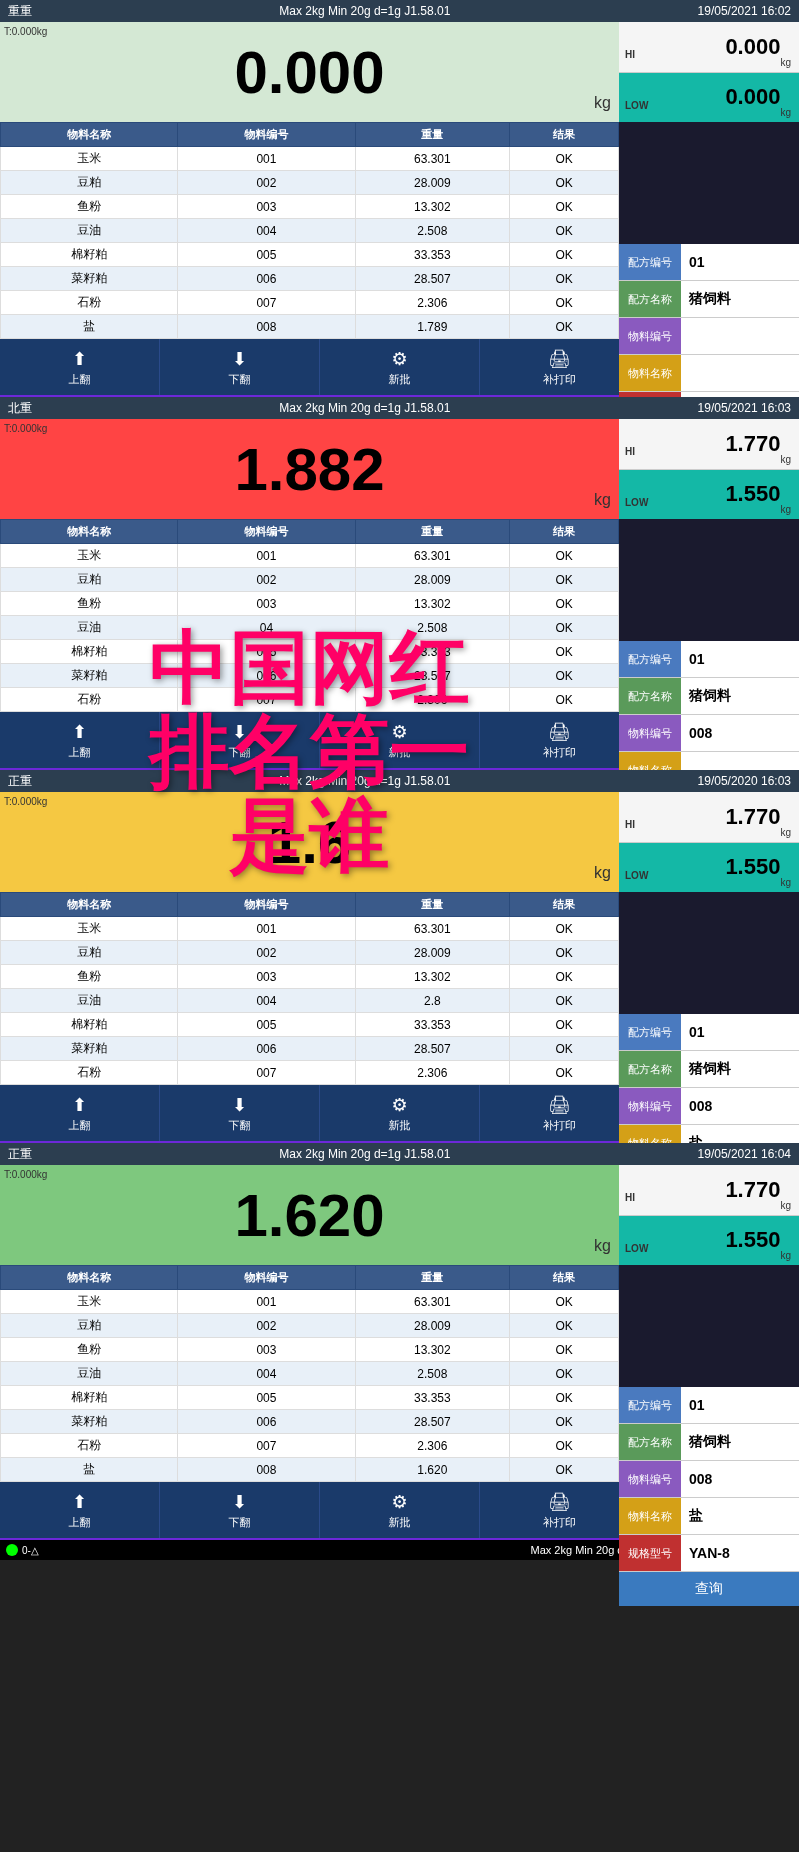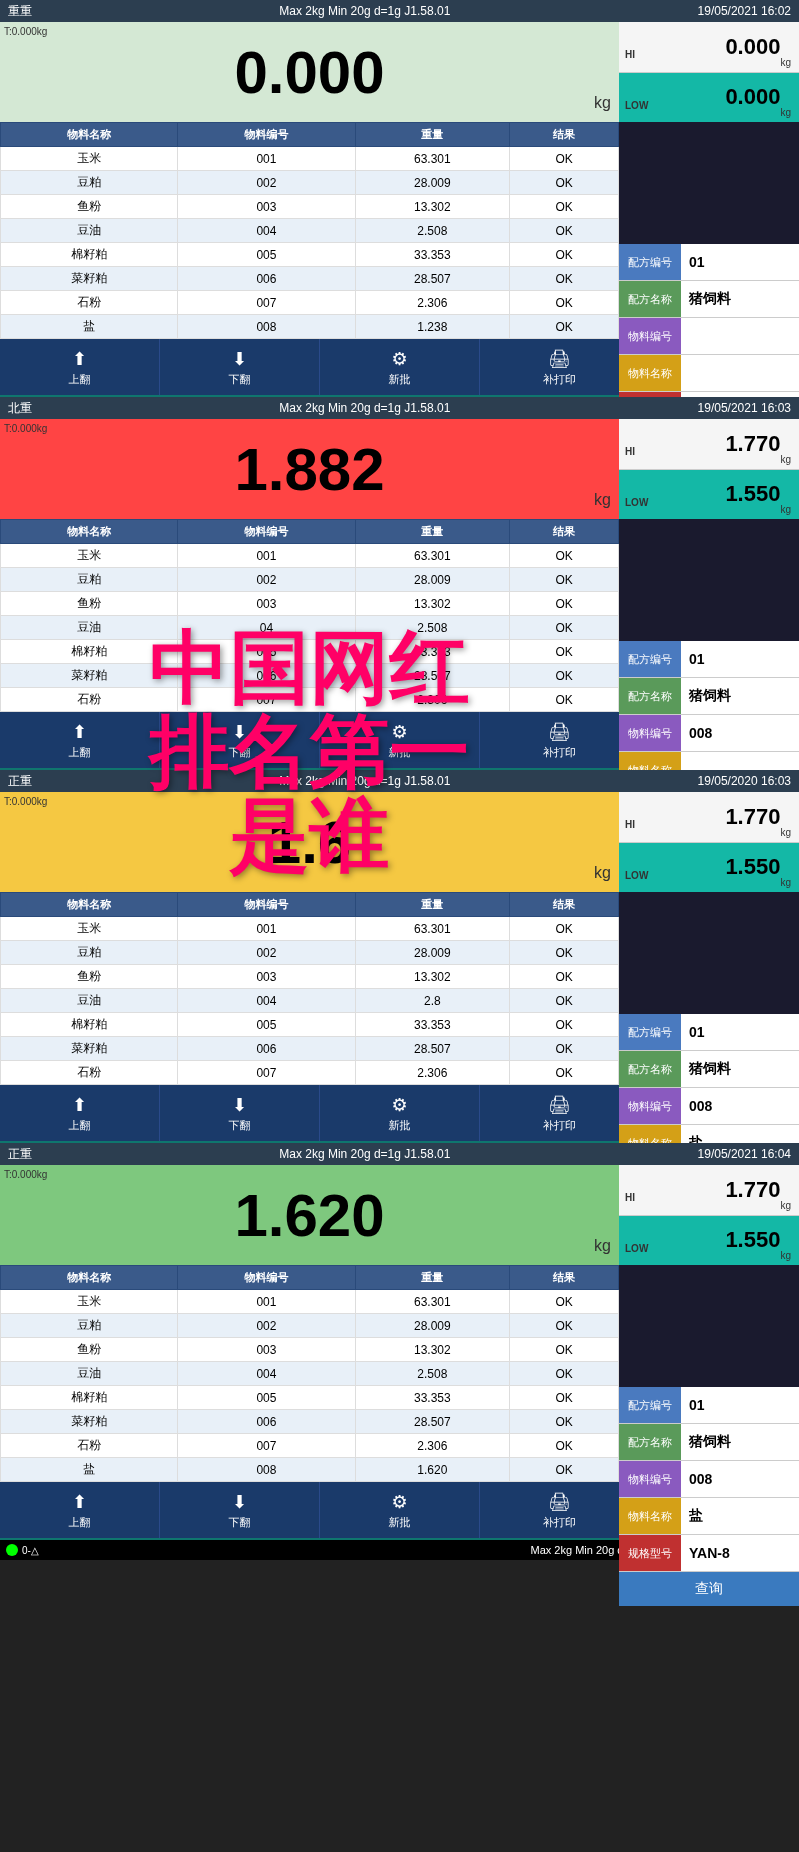--- a/index.html
+++ b/index.html
@@ -9,21 +9,21 @@
       background: #222;
       font-family: Arial, sans-serif;
       overflow-x: hidden;
       position: relative;
     }
 
     
     .panel {
       width: 799px;
       background: #1a1a2e;
-      border-bottom: 2px solid #0f766e;
+      border-bottom: 2px solid #6d28d9;
       position: relative;
     }
 
     
     .top-bar {
       background: #2c3e50;
       display: flex;
       justify-content: space-between;
       align-items: center;
       padding: 2px 8px;
@@ -359,21 +359,21 @@
               </tr>
               <tr>
                 <td>石粉</td>
                 <td>007</td>
                 <td>2.306</td>
                 <td>OK</td>
               </tr>
               <tr>
                 <td>盐</td>
                 <td>008</td>
-                <td>1.238</td>
+                <td>1.789</td>
                 <td>OK</td>
               </tr>
             </tbody>
         </table>
       </div>
       <div class="info-panel" id="info-panel-1"><div class="info-row">
             <div class="info-label label-blue">配方编号</div>
             <div class="info-value">01</div>
           </div><div class="info-row">
             <div class="info-label label-green">配方名称</div>

